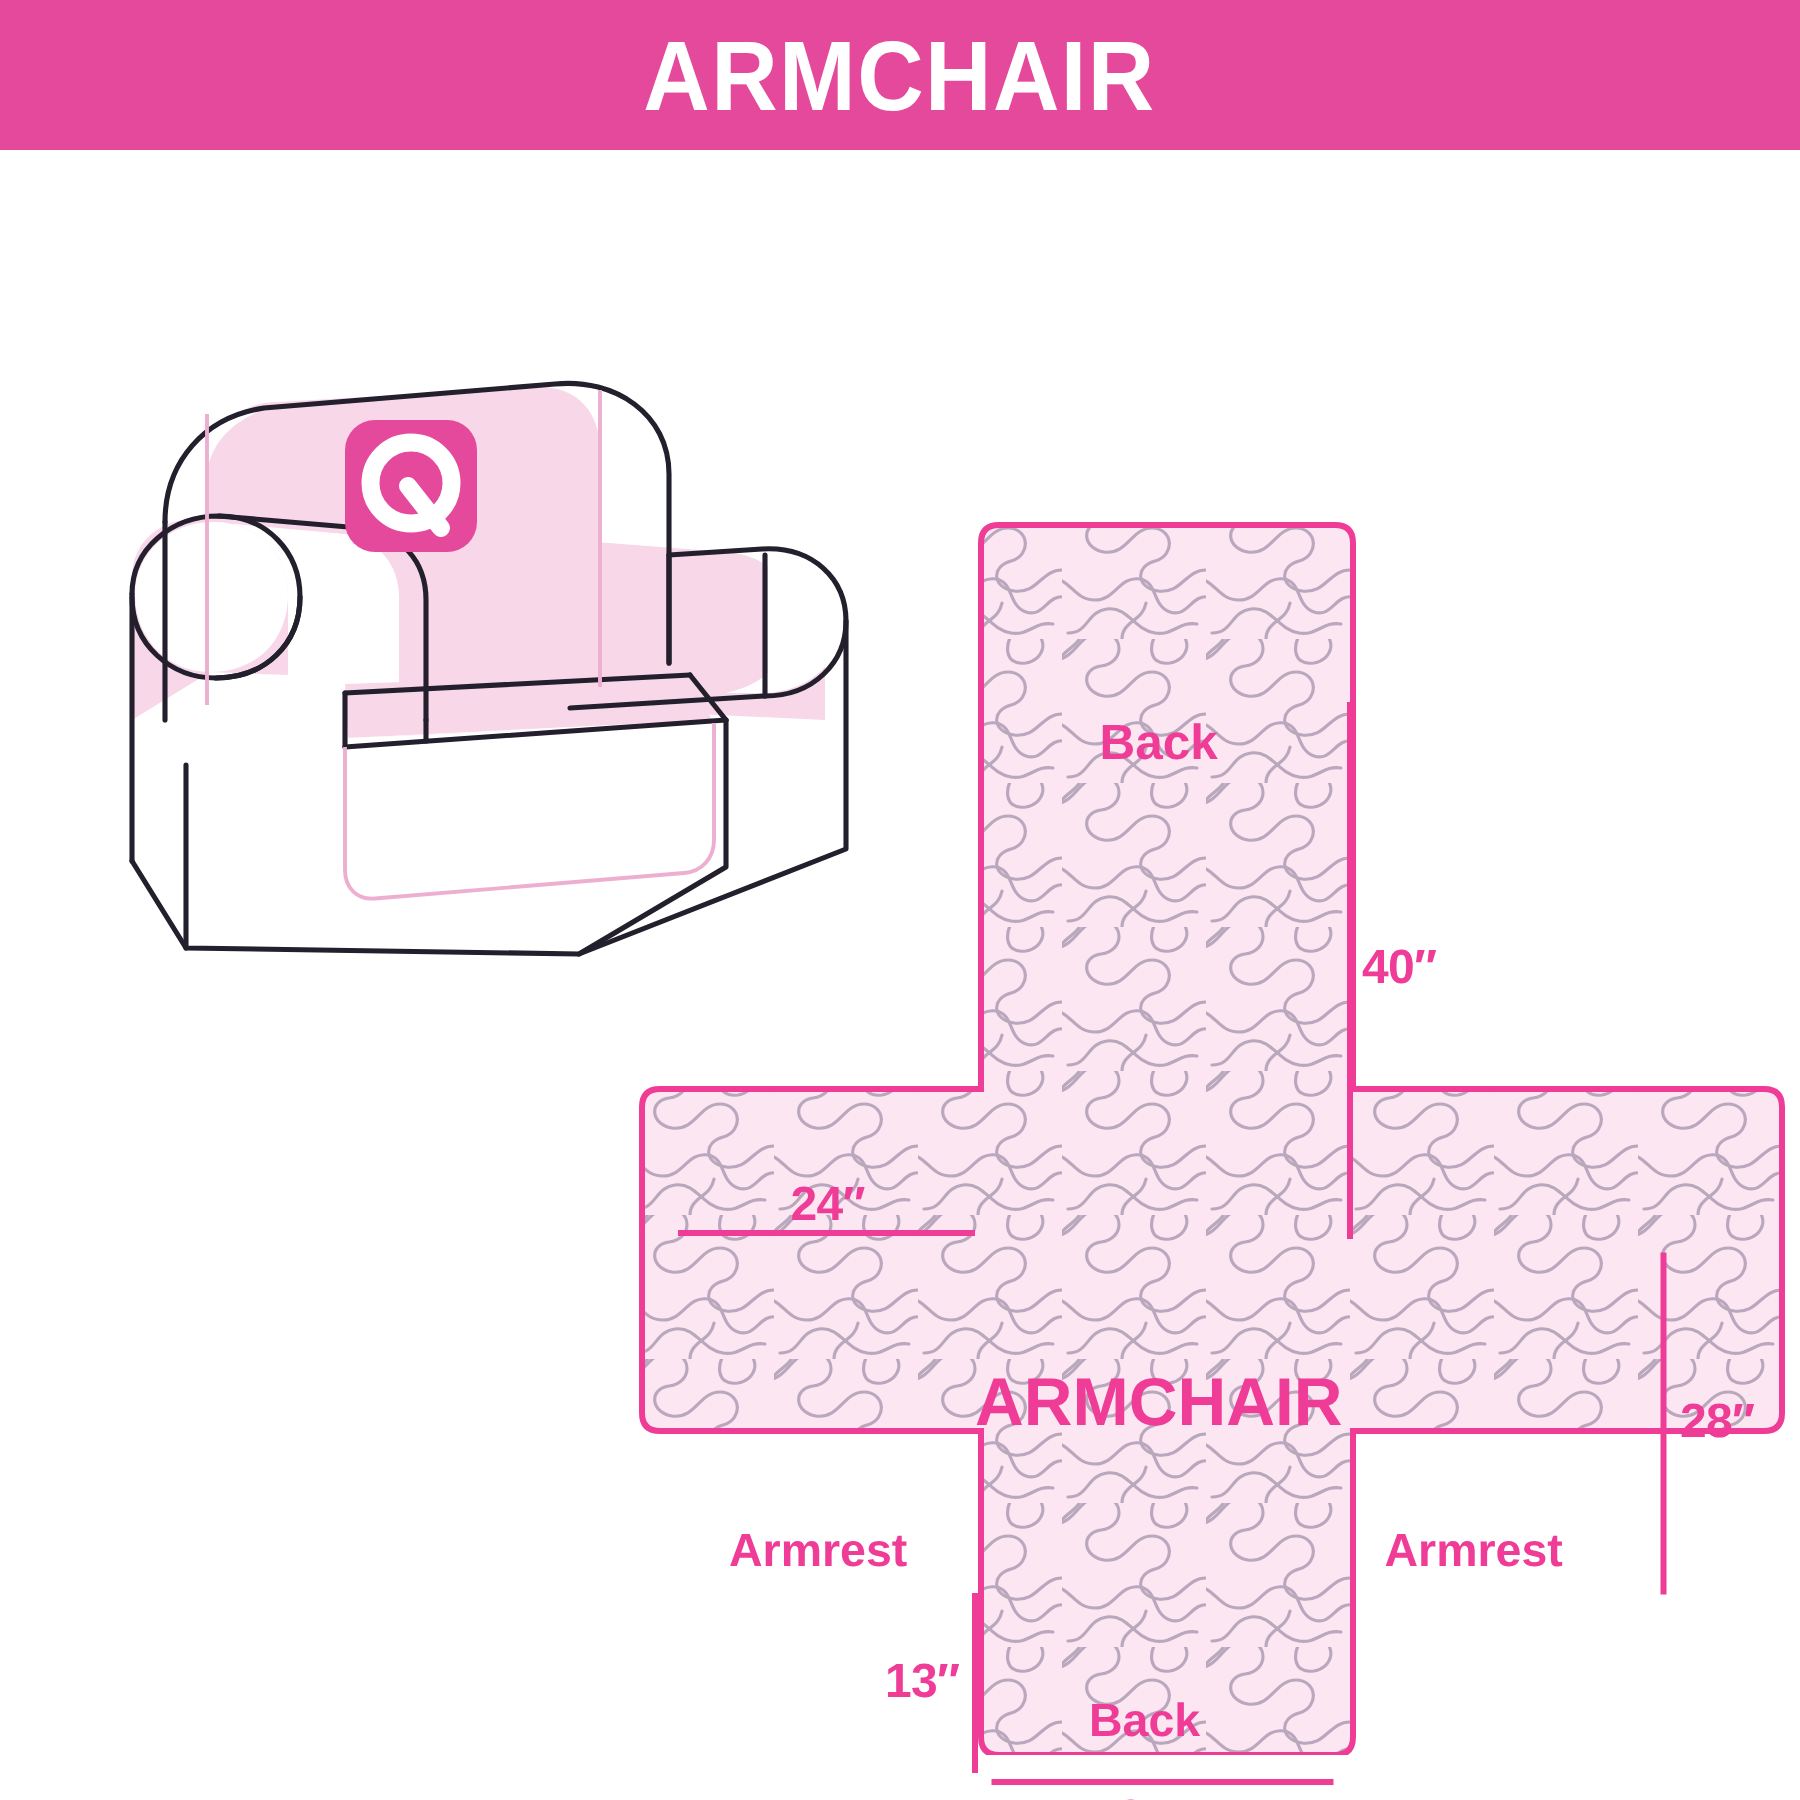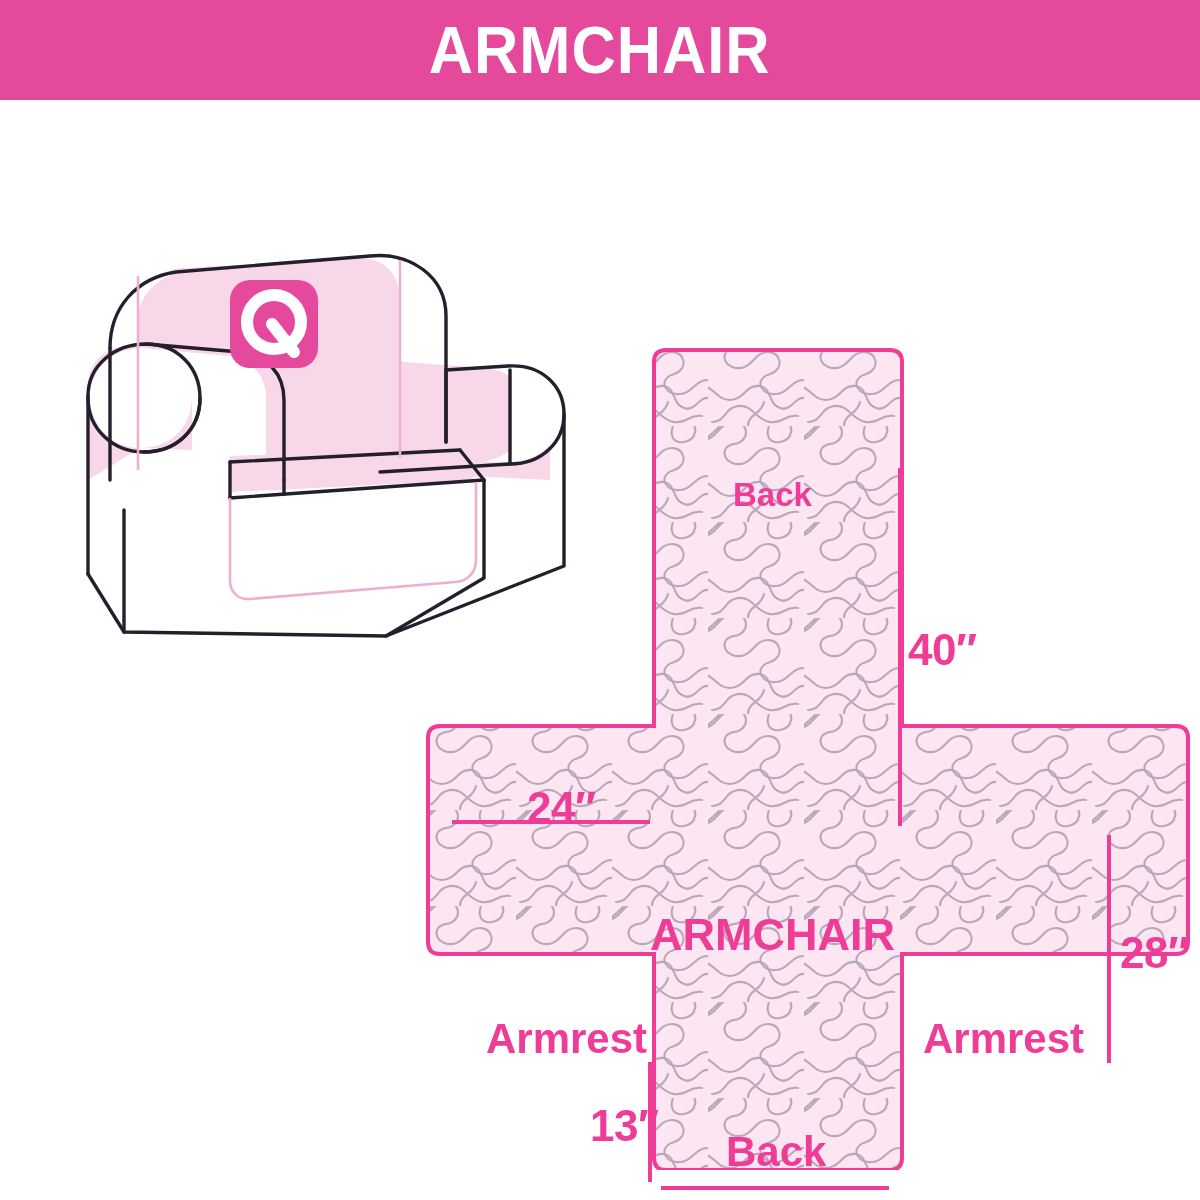--- a/index.html
+++ b/index.html
@@ -63,22 +63,22 @@
     height: 840px;
   }
 
   .label-text {
     position: absolute;
     color: #ef3c96;
     font-weight: bold;
     white-space: nowrap;
     line-height: 1;
   }
-  .dim-text { font-size: 44px; letter-spacing: -0.5px; }
-  .part-text { font-size: 42px; }
+  .dim-text { font-size: 32px; letter-spacing: -0.5px; }
+  .part-text { font-size: 31px; }
 
   #label-back      { left: 733px; top: 378px; font-size: 33px; }
   #label-center    { left: 650px; top: 812px; font-size: 45px; letter-spacing: 0px;}
   #label-armrest-l { left: 486px; top: 918px; }
   #label-armrest-r { left: 923px; top: 918px; }
   #label-front     { left: 726px; top: 1031px; }
 
   #dim-40 { left: 908px; top: 528px; }
   #dim-23 { left: 1120px; top: 831px; }
   #dim-24-top { left: 527px; top: 686px; }

